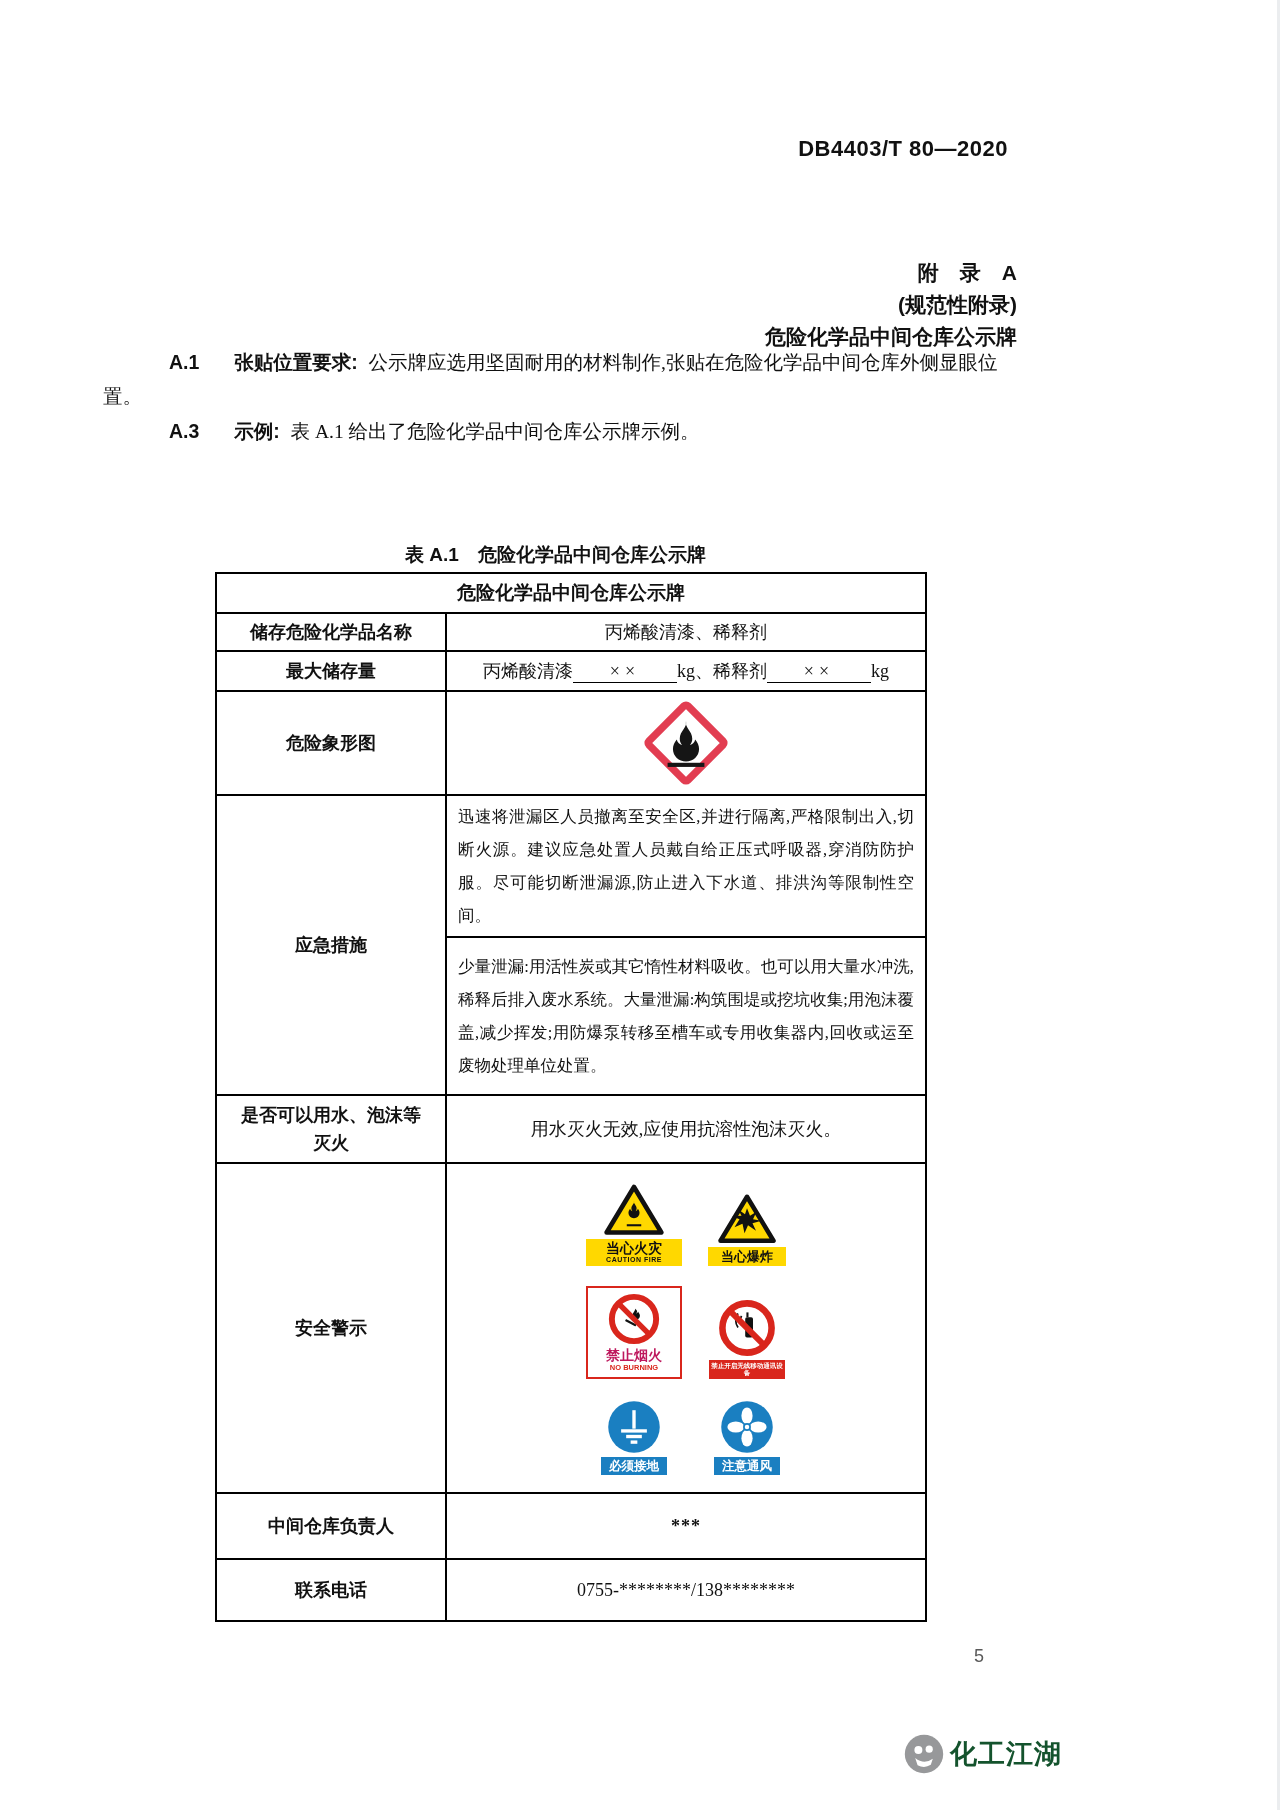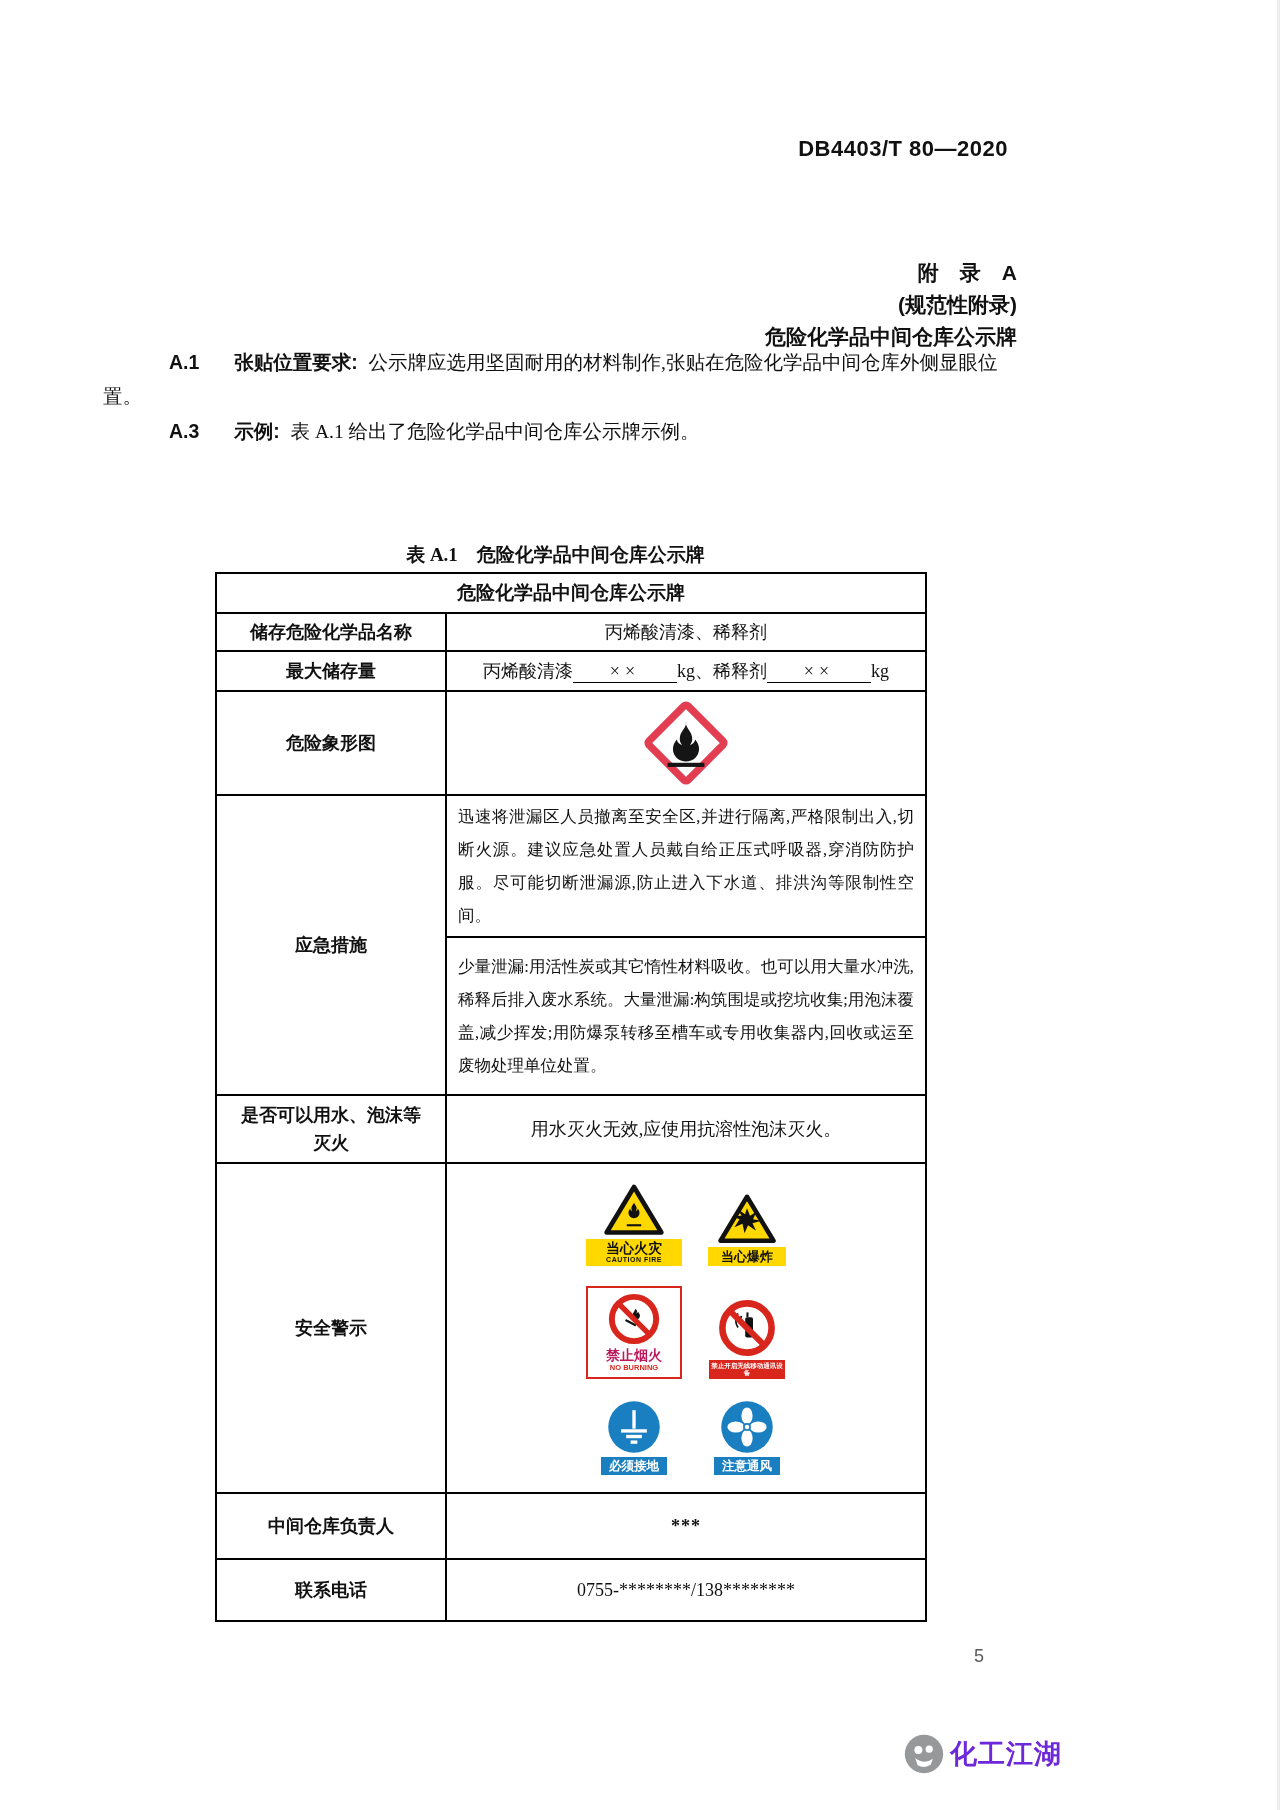--- a/index.html
+++ b/index.html
@@ -10,21 +10,21 @@
   .doc-code{position:absolute;top:136px;right:0;font-family:"Liberation Sans","DejaVu Sans",sans-serif;
             font-size:22px;font-weight:600;letter-spacing:.5px;}
   .titles{position:absolute;top:234px;left:9px;width:100%;text-align:right;
           font-family:"Liberation Sans","DejaVu Sans",sans-serif;font-weight:700;
           font-size:21px;line-height:32px;margin-top:23px;}
   .paras{position:absolute;top:346px;left:0;width:100%;}
   .paras p{margin:0 0 2px 0;font-size:19.5px;line-height:33.5px;text-indent:66px;}
   .clause-num{font-family:"Liberation Sans","DejaVu Sans",sans-serif;font-weight:700;margin-right:30px;}
   .clause-lead{font-family:"Liberation Sans","DejaVu Sans",sans-serif;font-weight:700;margin-right:6px;}
   .tbl-caption{position:absolute;top:542px;left:0;width:100%;text-align:center;
-               font-family:Liberation Serif, serif;font-weight:700;font-size:19px;}
+               font-family:Liberation Sans, sans-serif;font-weight:700;font-size:19px;}
   table.notice{position:absolute;top:572px;left:112px;width:712px;border-collapse:collapse;}
   table.notice td{border:2px solid #000;vertical-align:middle;}
   td.lbl{width:196px;text-align:center;font-family:"Liberation Sans","DejaVu Sans",sans-serif;
          font-weight:700;font-size:18px;line-height:28px;padding:0 16px;margin-left:37px;}
   td.val{text-align:center;font-size:18px;padding:0 10px;margin-top:12px;}
   tr.t-title td{height:36px;text-align:center;font-family:"Liberation Sans","DejaVu Sans",sans-serif;
                 font-weight:700;font-size:19px;}
   .ul-seg{display:inline-block;min-width:104px;text-align:center;border-bottom:1.6px solid #000;
           letter-spacing:5px;line-height:22px;}
   td.txt{font-size:16.5px;line-height:33px;text-align:justify;padding:4px 11px;}
@@ -41,21 +41,21 @@
   .red-txt2{color:#d9261c;font-family:"Liberation Sans","DejaVu Sans",sans-serif;font-weight:700;font-size:7.5px;line-height:8px;}
   .plate-r{background:#d9261c;color:#fff;font-family:"Liberation Sans","DejaVu Sans",sans-serif;
            width:74px;font-size:6.5px;line-height:7.5px;text-align:center;padding:2px 1px;font-weight:700;}
   .plate-b{background:#1a7fc1;color:#fff;font-family:"Liberation Sans","DejaVu Sans",sans-serif;
            width:66px;font-size:12.5px;line-height:14px;text-align:center;padding:2px 0;font-weight:700;}
   .stars{font-weight:700;font-size:20px;letter-spacing:1px;}
   .page-number{position:absolute;top:1646px;right:293px;font-size:18px;color:#595959;
                font-family:"Liberation Sans","DejaVu Sans",sans-serif;}
   .brand{position:absolute;top:1734px;right:215px;display:flex;align-items:center;gap:6px;}
   .brand-text{font-family:"Liberation Sans","DejaVu Sans",sans-serif;font-weight:700;
-              font-size:27px;color:#6d28d9;letter-spacing:1px;}
+              font-size:27px;color:#14532d;letter-spacing:1px;}
 </style>
 </head>
 <body>
 
 <div class="page">
   <div class="content">
 
     <div class="doc-code">DB4403/T 80—2020</div>
 
     <div class="titles">

